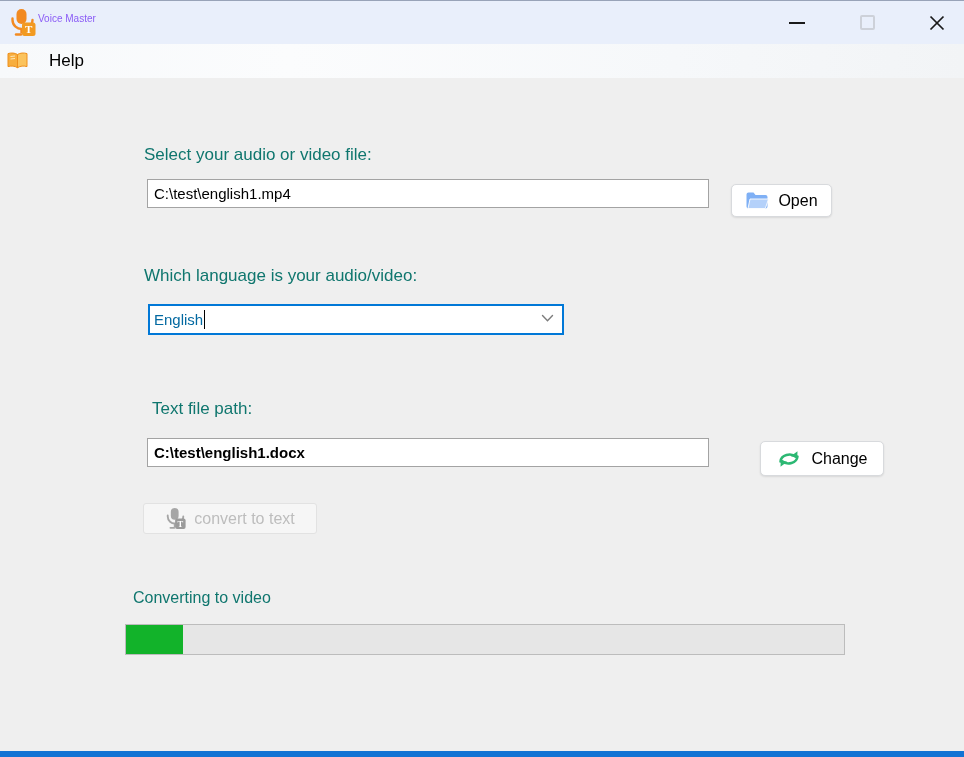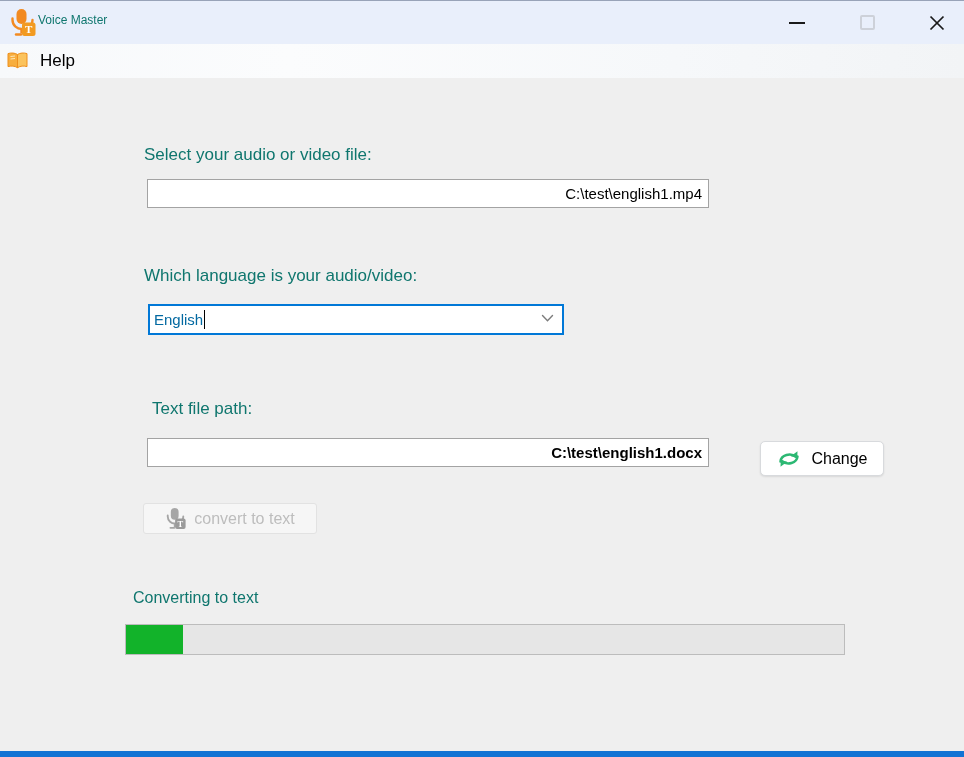--- a/index.html
+++ b/index.html
@@ -9,49 +9,49 @@
     position: relative; width: 964px; height: 757px;
     background: #efefef; overflow: hidden;
     border-top: 1px solid #98a3b8;
   }
   
   .titlebar {
     position: absolute; left: 0; top: 0; width: 964px; height: 43px;
     background: #e9effb; display: flex; align-items: center;
   }
   .app-icon { position: absolute; left: 9px; top: 7px; width: 27px; height: 29px; }
-  .window-title { position: absolute; left: 38px; top: 12px; font-size: 12px; color: #0f766e; }
+  .window-title { position: absolute; left: 38px; top: 12px; font-size: 10px; color: #8b5cf6; }
   .winbtn {
     position: absolute; top: 0; height: 43px; width: 46px;
     display: flex; align-items: center; justify-content: center;
     background: transparent; border: none; cursor: pointer;
   }
   .btn-min { left: 774px; }
   .btn-max { left: 844px; }
   .btn-close { left: 914px; }
   .min-glyph { width: 16px; height: 0; border-top: 2px solid #1a1a1a; display: block; }
   .max-glyph { width: 15px; height: 15px; border: 2px solid #cdd1d9; border-radius: 2px; display: block; }
   
   .menubar {
     position: absolute; left: 0; top: 43px; width: 964px; height: 34px;
     background: linear-gradient(90deg, #f7f9fb 0%, #fbfcfd 30%, #f6f8fa 70%, #f2f4f6 100%);
     display: flex; align-items: center;
   }
   .menu-item {
-    display: flex; align-items: center; gap: 12px;
+    display: flex; align-items: center; gap: 21px;
     padding: 3px 8px 3px 5px; margin-left: 2px; cursor: default;
     font-size: 17px; color: #000;
   }
   
   .label { position: absolute; font-size: 17px; color: #0f766e; }
   .textbox {
     position: absolute; height: 29px; width: 562px; left: 147px;
     border: 1px solid #a3a3a3; background: #fff;
     font-family: "Liberation Sans", sans-serif; font-size: 15px; color: #000;
-    padding: 0 6px; outline: none; text-align: right;
+    padding: 0 6px; outline: none;
   }
   .btn {
     position: absolute; display: flex; align-items: center; justify-content: center; gap: 9px;
     background: #fff; border: 1px solid #d8dadd; border-radius: 5px;
     box-shadow: 0 1px 2px rgba(0,0,0,0.10);
     font-family: "Liberation Sans", sans-serif; font-size: 16px; color: #000; cursor: pointer;
   }
   .combo {
     position: absolute; left: 148px; top: 303px; width: 416px; height: 31px;
     background: #fff; border: 2px solid #0078d7;
@@ -112,20 +112,27 @@
         <path d="M10.5 2.5 C13 0.8 17 0.6 20 1.6 L20 14.6 C17 13.7 13 13.9 10.5 15.7 Z" fill="#fbc35d" stroke="#ee8f1c" stroke-width="1"></path>
         <line x1="3.5" y1="4.5" x2="8" y2="4" stroke="#fde7bb" stroke-width="1"></line>
         <line x1="3.5" y1="7" x2="8" y2="6.5" stroke="#fde7bb" stroke-width="1"></line>
       </svg>
       <span>Help</span>
     </div>
   </div>
 
   <div class="label" style="left:144px; top:144px;">Select your audio or video file:</div>
   <input class="textbox" style="top: 178px;" type="text" value="C:\test\english1.mp4">
+  <button class="btn" style="left:731px; top:183px; width:101px; height:33px;">
+    <svg width="24" height="19" viewBox="0 0 24 19">
+      <path d="M1.5 3.5 a2 2 0 0 1 2-2 h5 l2 2.5 h10 a2 2 0 0 1 2 2 v9.5 a2 2 0 0 1 -2 2 h-17 a2 2 0 0 1 -2-2 Z" fill="#7fb0f5"></path>
+      <path d="M5 8 h18.5 l-3.2 9.5 h-17.3 Z" fill="#b4d1fa" stroke="#ffffff" stroke-width="0.9"></path>
+    </svg>
+    <span>Open</span>
+  </button>
 
   <div class="label" style="left:144px; top:265px;">Which language is your audio/video:</div>
   <div class="combo">
     <span class="combo-text">English</span>
     <span class="caret"></span>
     <svg class="combo-chevron" width="13" height="9" viewBox="0 0 13 9">
       <path d="M1.5 1.5 L6.5 6.8 L11.5 1.5" stroke="#7c7c7c" stroke-width="1.4" fill="none" stroke-linecap="round"></path>
     </svg>
   </div>
 
@@ -147,19 +154,19 @@
       <path d="M3.5 10.5 v1.5 a9 9 0 0 0 10 8.9" stroke="#a6a6a6" stroke-width="2.4" fill="none" stroke-linecap="round"></path>
       <path d="M23.5 12 a9 9 0 0 1 -1.2 4.5" stroke="#a6a6a6" stroke-width="2.4" fill="none" stroke-linecap="round"></path>
       <line x1="12.5" y1="21" x2="12.5" y2="25.5" stroke="#a6a6a6" stroke-width="2.4"></line>
       <line x1="7" y1="26.5" x2="12" y2="26.5" stroke="#a6a6a6" stroke-width="2.4" stroke-linecap="round"></line>
       <rect x="13" y="14.5" width="13.5" height="13.5" rx="2.5" fill="#9b9b9b"></rect>
       <text x="19.7" y="25" text-anchor="middle" font-family="Liberation Serif, serif" font-size="11" font-weight="bold" fill="#fff">T</text>
     </svg>
     <span>convert to text</span>
   </button>
 
-  <div class="label" style="left:133px; top:588px; font-size:16px;">Converting to text</div>
+  <div class="label" style="left:133px; top:588px; font-size:16px;">Converting to video</div>
   <div class="progress-track">
     <div class="progress-fill" style="width: 8%;"></div>
   </div>
 
   <div class="taskbar-strip"></div>
 </div>
 
 </body></html>

